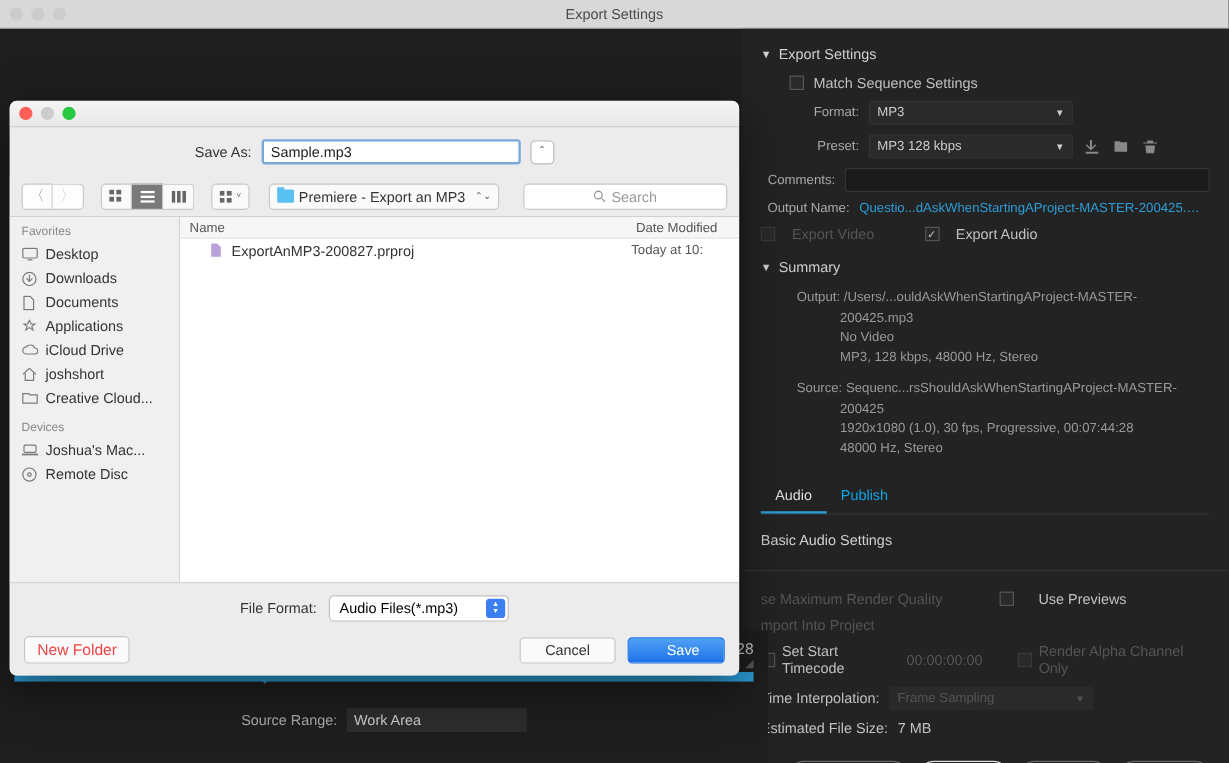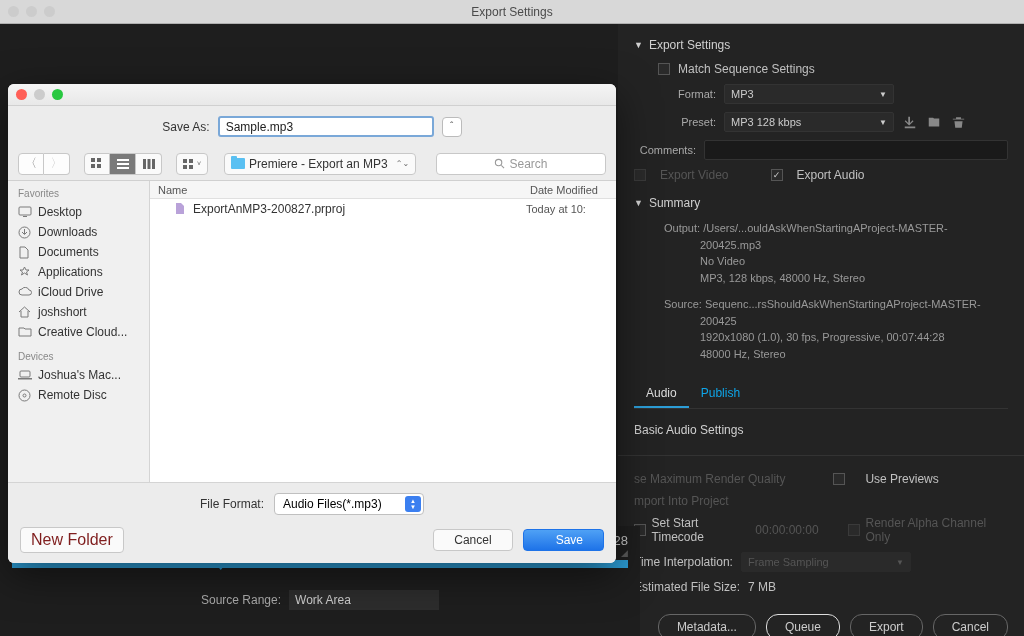--- a/index.html
+++ b/index.html
@@ -101,21 +101,21 @@
 .sd-file-icon { width: 13px; height: 13px; margin-right: 6px; color: #9b7bc9; }
 .sd-file-date { margin-left: auto; width: 90px; color: #555; font-size: 11px; }
 .sd-stripe { height: 19px; }
 
 .sd-format-row { display: flex; align-items: center; justify-content: center; gap: 10px; padding: 10px 0 6px; background: #ececec; border-top: 1px solid #d4d4d4; }
 .sd-format-label { font-size: 12px; color: #333; }
 .sd-format-select { width: 150px; height: 22px; border: 1px solid #c0c0c0; border-radius: 4px; background: #fff; display: flex; align-items: center; padding: 0 4px 0 8px; font-size: 12px; position: relative; }
 .sd-format-select .arrows { position: absolute; right: 2px; top: 2px; bottom: 2px; width: 16px; background: #3b7ff0; border-radius: 3px; display: flex; flex-direction: column; align-items: center; justify-content: center; color: #fff; font-size: 6px; line-height: 6px; }
 
 .sd-bottom { display: flex; align-items: center; padding: 6px 12px 10px; background: #ececec; }
-.sd-newfolder-btn { border: 1px solid #c8c8c8; background: #fafafa; border-radius: 4px; padding: 3px 10px; font-size: 16px; color: #7f1d1d; }
+.sd-newfolder-btn { border: 1px solid #c8c8c8; background: #fafafa; border-radius: 4px; padding: 3px 10px; font-size: 13px; color: #ef4444; }
 .sd-bottom-right { margin-left: auto; display: flex; gap: 10px; }
 .sd-btn { border: 1px solid #c8c8c8; background: #fafafa; border-radius: 4px; padding: 3px 20px; font-size: 12px; color: #333; }
 .sd-btn.primary { background: linear-gradient(#4fa1f5, #1e73e8); color: #fff; border: 1px solid #1e73e8; padding-left: 32px; }
 
 </style>
 </head>
 <body>
 
 <div class="window-titlebar">
   <div class="traffic-lights">
@@ -163,20 +163,24 @@
       </span>
       <span class="icon-btn-small">
         <svg width="13" height="14" viewBox="0 0 16 16">
             <path fill="currentColor" d="M5 2h6v2h4v1H1V4h4V2zm-2 5h10l-1 8H4L3 7z"></path>
           </svg>
       </span>
     </div>
     <div class="rp-row" style="padding-left:0">
       <span class="rp-label-comments">Comments:</span>
       <div class="rp-input-dark"></div>
+    </div>
+    <div class="rp-row" style="padding-left:0">
+      <span class="rp-label-comments" style="min-width:74px">Output Name:</span>
+      <span class="rp-link">Questio...dAskWhenStartingAProject-MASTER-200425.mp3</span>
     </div>
     <div class="rp-row" style="padding-left:0; gap:14px;">
       <span class="rp-checkbox disabled-text" style="border-color:#3a3a3a"></span>
       <span class="disabled-text">Export Video</span>
       <span style="width:14px"></span>
       <span class="rp-checkbox checked"></span>
       <span>Export Audio</span>
     </div>
     <div class="rp-header" style="padding-top:10px">
       <span class="chev">▼</span>

